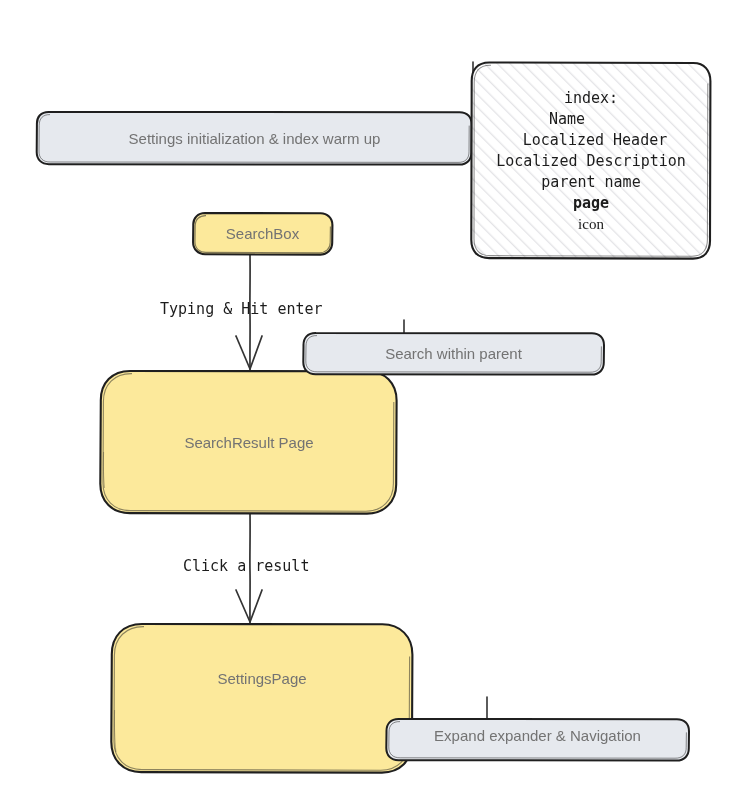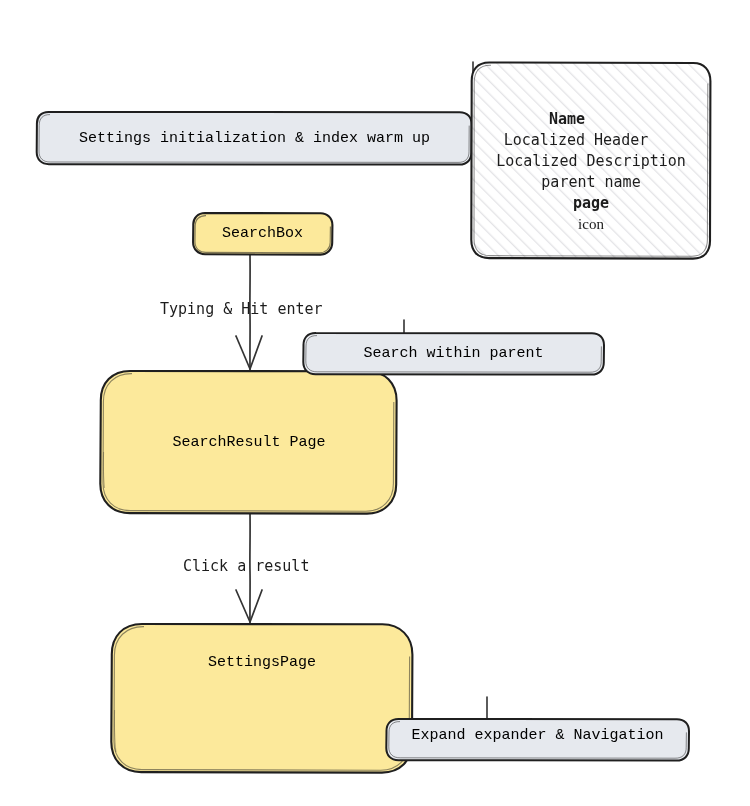--- a/index.html
+++ b/index.html
@@ -9,22 +9,22 @@
     font-family:"DejaVu Sans Mono","Liberation Mono",monospace;
     overflow:hidden;
     position:relative;
   }
   #stage{position:absolute;inset:0;width:750px;height:806px;}
   svg.layer{position:absolute;left:0;top:0;width:750px;height:806px;}
   .node-label,.edge-label{
     position:absolute;
     display:flex;align-items:center;justify-content:center;
     text-align:center;
-    color:#000000;
-    font-family:Liberation Mono, monospace;
+    color:#737373;
+    font-family:Liberation Sans, sans-serif;
     white-space:pre;
     pointer-events:none;
     line-height:1.18;
   }
   .fs15{font-size:15px;}
   .edge-text{
     position:absolute;
     color:#1c1c1c;
     font-size:15px;
     font-family:"DejaVu Sans Mono","Liberation Mono",monospace;
@@ -140,30 +140,31 @@
       <path d="M400,721.6 C392.4,721.4 389,725.6 389,732 L388.8,746.8
                C388.6,753.8 393,758 400.2,757.8 L675,758.2
                C682.4,758.4 686.4,754.2 686.2,747.4 L686.4,732.4" fill="none" stroke="#1f1f1f" stroke-width="1" opacity="0.5"></path>
     </g>
   </svg>
 
   <div class="node-label fs15" style="left:193px;top:213px;width:139px;height:42px;">SearchBox</div>
 
   <div class="node-label fs15" style="left:101px;top:371px;width:296px;height:143px;">SearchResult Page</div>
 
-  <div class="node-label fs15" style="left:112px;top:588px;width:300px;height:149px;">SettingsPage</div>
+  <div class="node-label fs15" style="left:112px;top:604px;width:300px;height:149px;">SettingsPage</div>
 
   <div class="node-label fs15" style="left:37px;top:112px;width:435px;height:53px;">Settings initialization &amp; index warm up</div>
 
   <div class="node-label fs15" style="left:303px;top:333px;width:301px;height:42px;">Search within parent</div>
 
   <div class="node-label fs15" style="left:386px;top:719px;width:303px;height:34px;">Expand expander &amp; Navigation</div>
 
-  <div class="idx-text" style="left:472px;top:109px;width:190px;font-weight:bold;">Name</div>
-  <div class="idx-text" style="left:457px;top:130px;width:238px;">Localized Header</div>
+  <div class="idx-text" style="left:472px;top:88px;width:238px;">index:</div>
+  <div class="idx-text" style="left:472px;top:109px;width:190px;">Name</div>
+  <div class="idx-text" style="left:476px;top:130px;width:238px;">Localized Header</div>
   <div class="idx-text" style="left:472px;top:151px;width:238px;">Localized Description</div>
   <div class="idx-text" style="left:472px;top:172px;width:238px;">parent name</div>
   <div class="idx-text" style="left:472px;top:193px;width:238px;font-weight:bold;">page</div>
   <div class="idx-text" style="left:472px;top:214px;width:238px;font-family:Liberation Serif, serif;">icon</div>
 
   <div class="edge-text" style="left:160px;top:300px;">Typing &amp; Hit enter</div>
 
   <div class="edge-text" style="left:183px;top:557px;">Click a result</div>
 
 </div>

